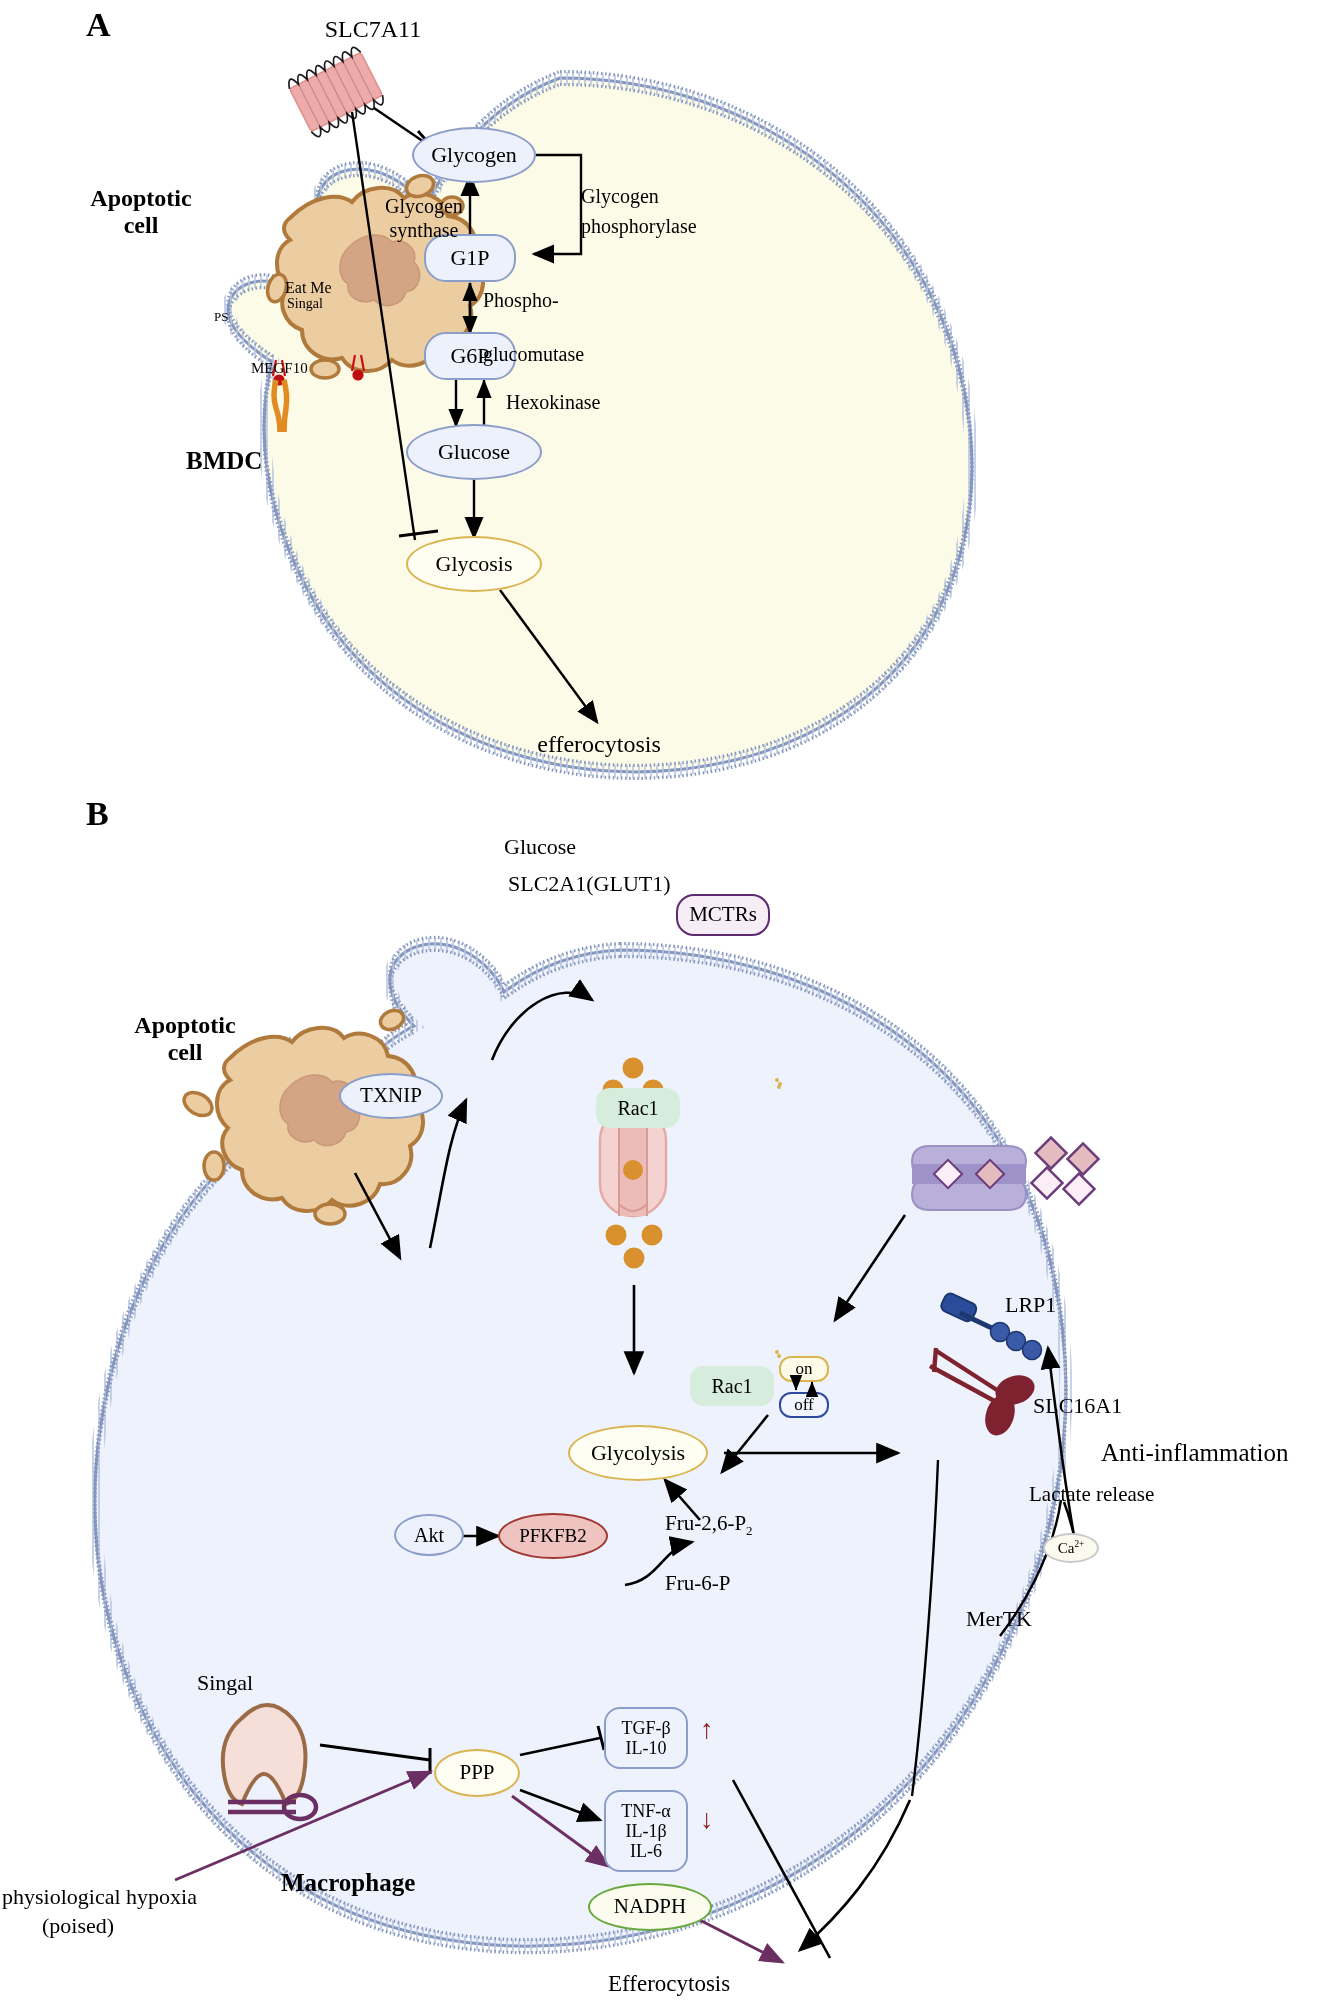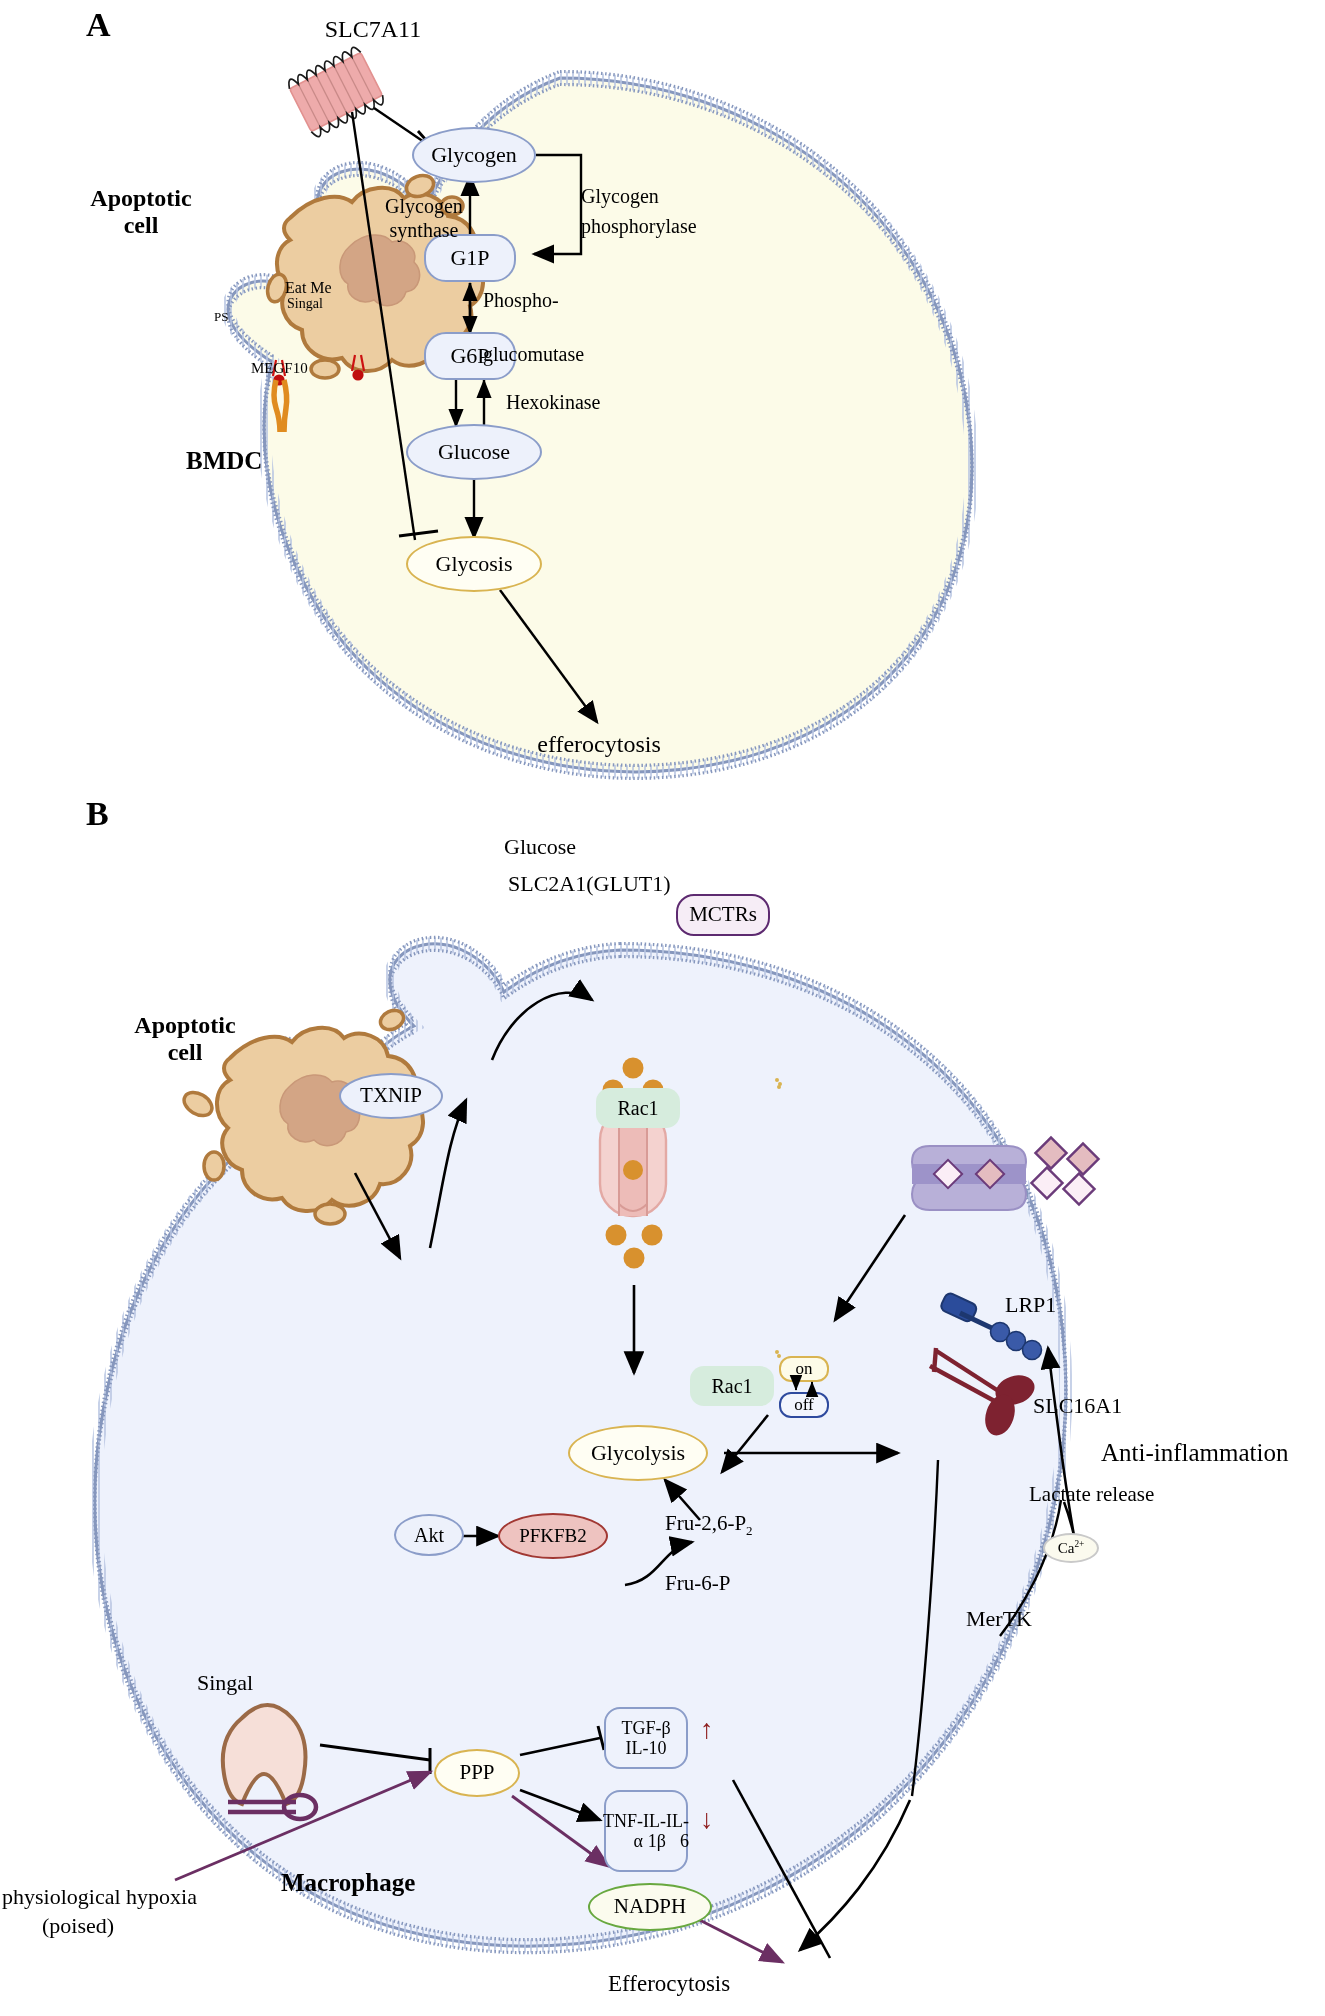--- a/index.html
+++ b/index.html
@@ -605,21 +605,21 @@
   <div class="node ellipse-gold" style="left:434px; top:1749px; width:86px; height:48px; font-size:21px;">
     <span>PPP</span>
   </div>
 
   <div class="node round-outline-blue" style="left:604px; top:1707px; width:84px; height:62px; font-size:18px; flex-direction:column;">
     <span>TGF-β</span>
     <span>IL-10</span>
   </div>
   <div class="lbl" style="left:700px; top:1715px; font-size:27px; color:#8f2020; font-weight:bold;">↑</div>
 
-  <div class="node round-outline-blue" style="left:604px; top:1790px; width:84px; height:82px; font-size:18px; flex-direction:row;text-align:right;">
+  <div class="node round-outline-blue" style="left:604px; top:1790px; width:84px; height:82px; font-size:18px; flex-direction:column;">
     <span>TNF-α</span>
     <span>IL-1β</span>
     <span>IL-6</span>
   </div>
   <div class="lbl" style="left:700px; top:1805px; font-size:27px; color:#8f2020; font-weight:bold;">↓</div>
 
   <div class="node ellipse-green" style="left:588px; top:1883px; width:124px; height:48px; font-size:21px;">
     <span>NADPH</span>
   </div>
 

